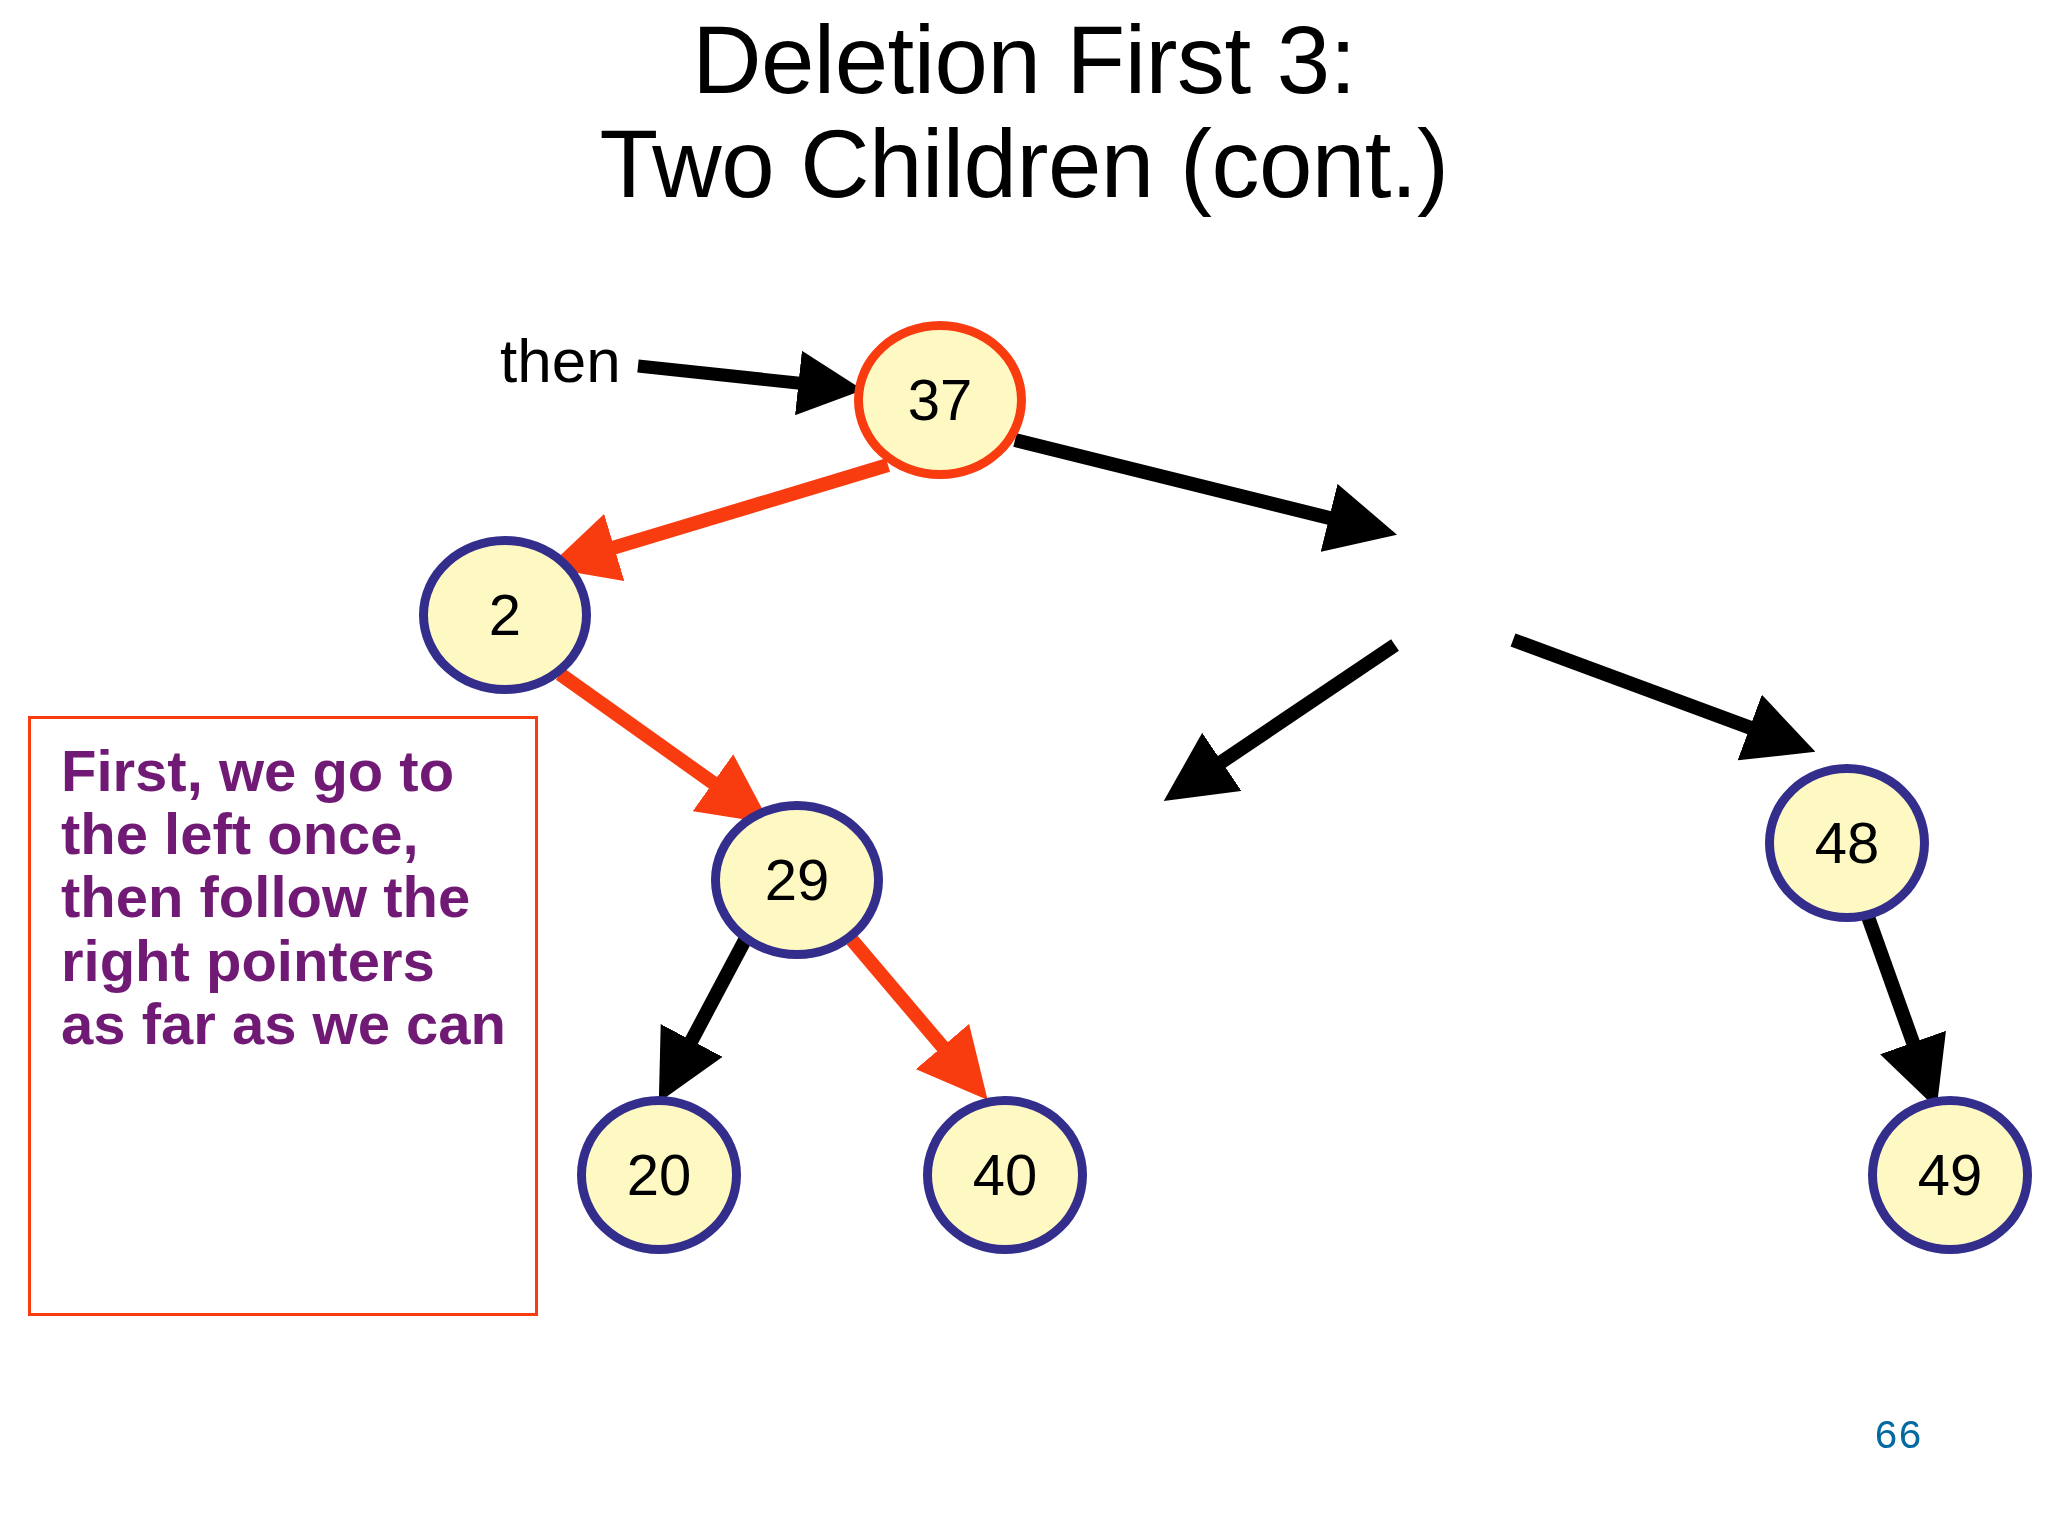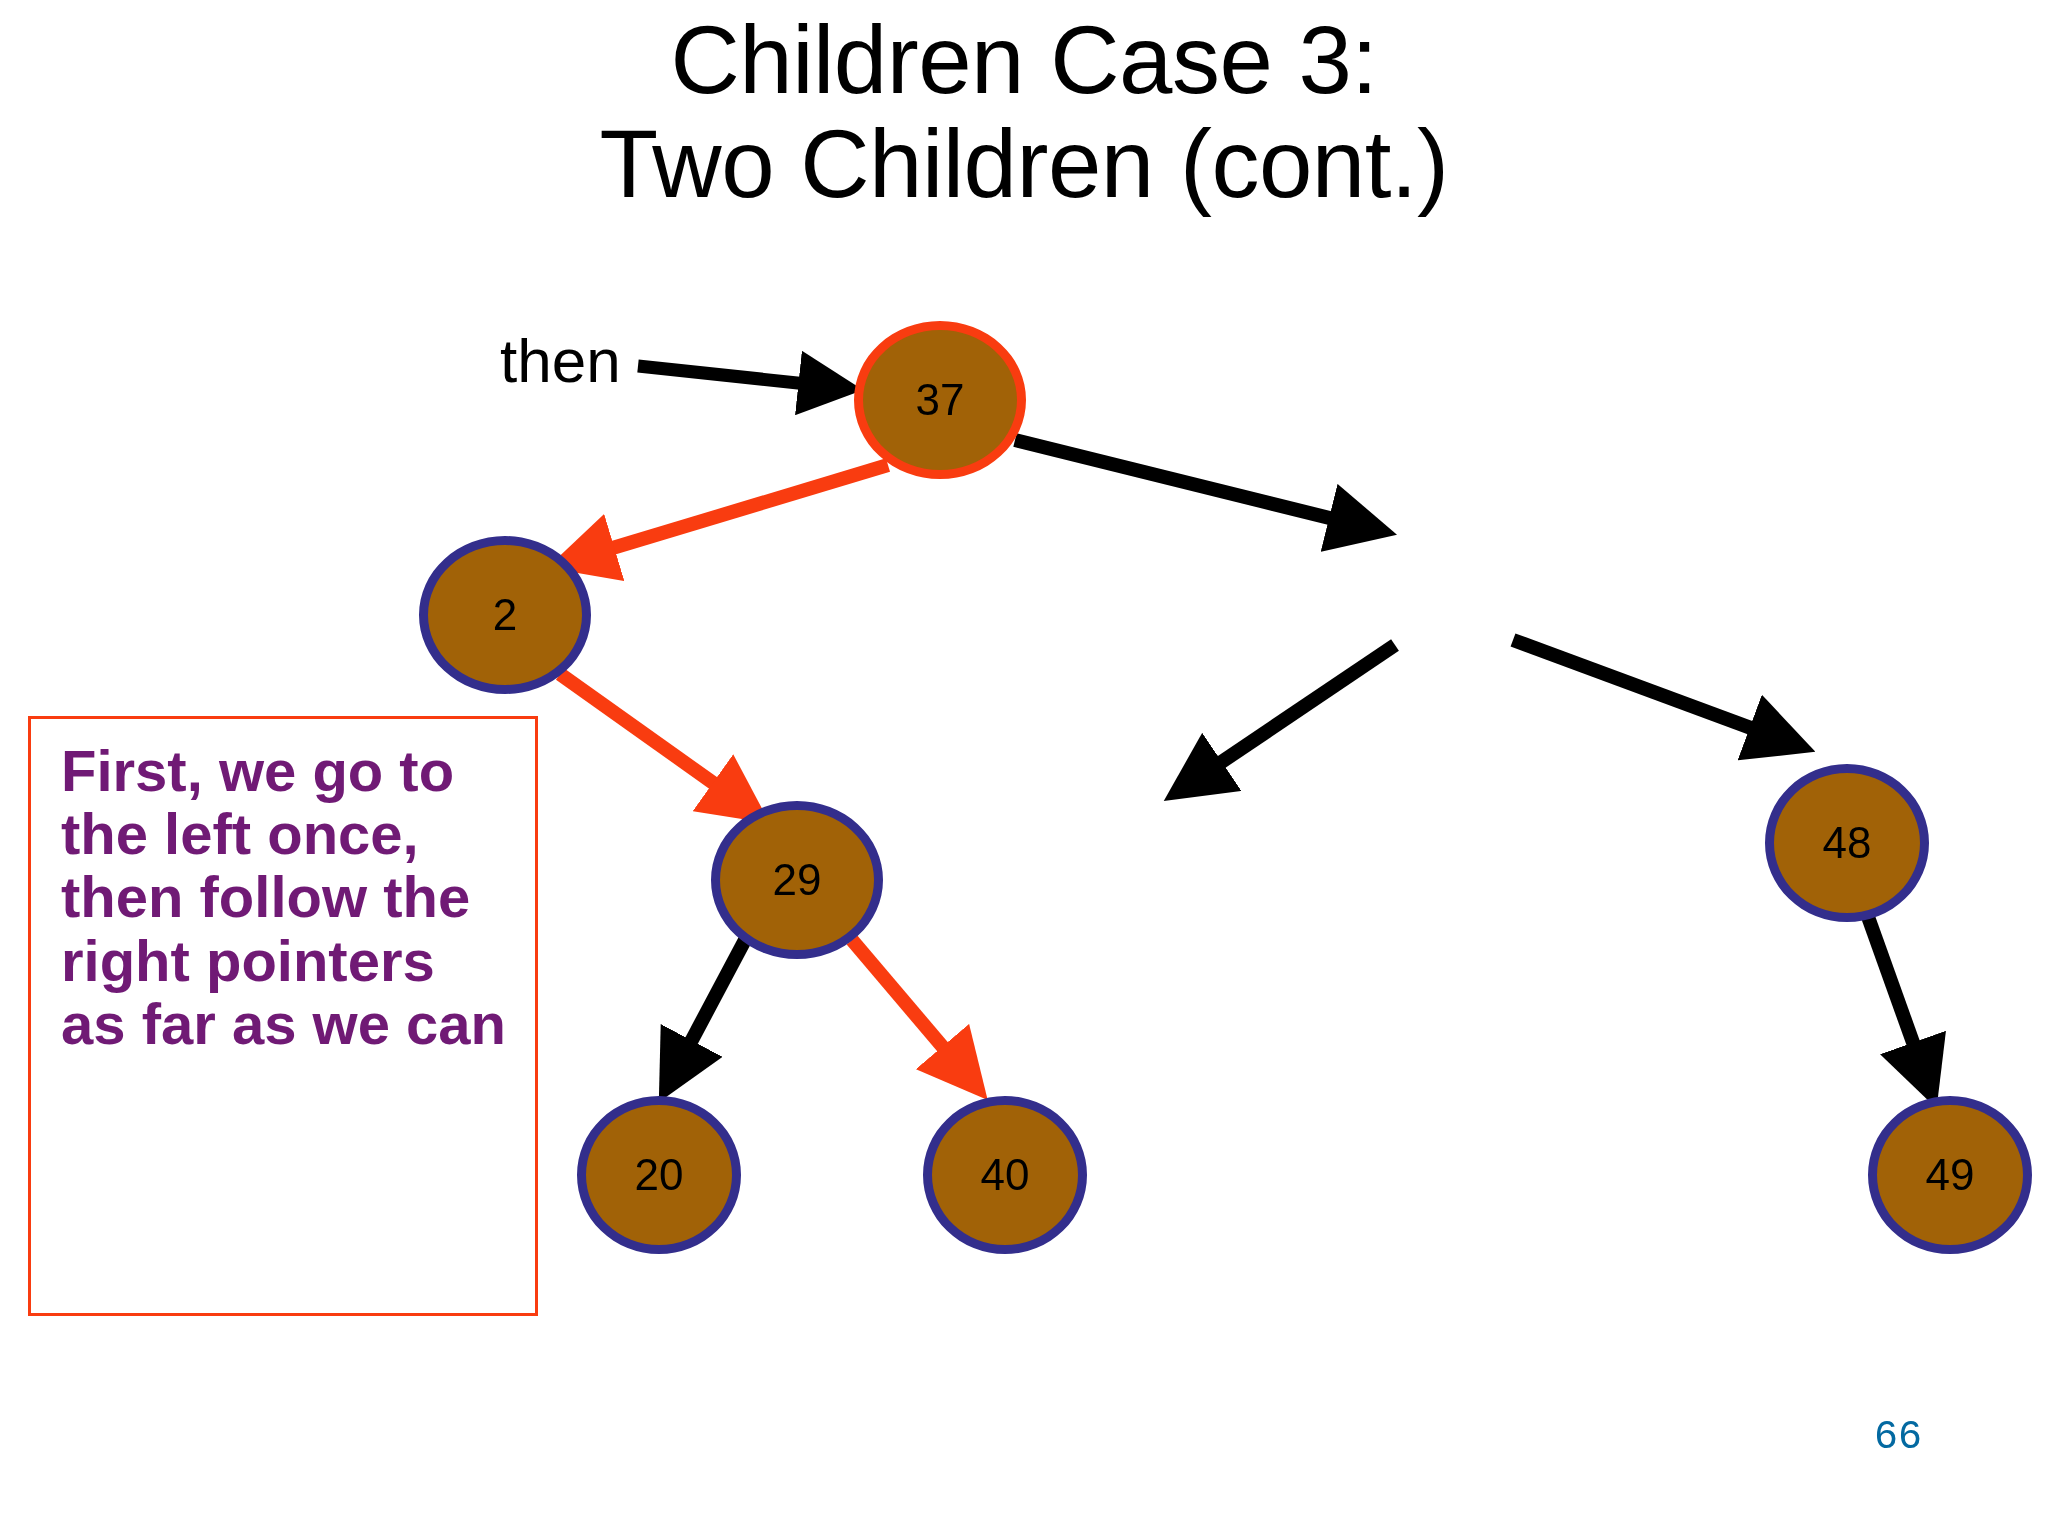--- a/index.html
+++ b/index.html
@@ -39,27 +39,27 @@
     top: 0;
     width: 2048px;
     height: 1536px;
   }
 
   
   .node {
     position: absolute;
     box-sizing: border-box;
     border-radius: 50%;
-    background: #a16207;
+    background: #fef9c3;
     display: flex;
     align-items: center;
     justify-content: center;
     color: #000000;
     font-family: "Liberation Sans", sans-serif;
-    font-size: 44px;
+    font-size: 58px;
     font-weight: 400;
     line-height: 1;
   }
   .node.blue   { border: 9px solid #332E8C; }
   .node.red    { border: 9px solid #F93C10; }
 
   
   #root-label {
     position: absolute;
     left: 500px;
@@ -100,21 +100,21 @@
     font-size: 40px;
     line-height: 1;
   }
 </style>
 </head>
 <body>
 
 <div id="slide">
 
   <div id="title">
-    <span class="tline">Children Case 3:</span>
+    <span class="tline">Deletion First 3:</span>
     <span class="tline">Two Children (cont.)</span>
   </div>
 
   <svg id="edges" viewBox="0 0 2048 1536" xmlns="http://www.w3.org/2000/svg">
     <defs>
       <marker id="ah-black" markerWidth="5" markerHeight="5" refX="3.6" refY="2.5" orient="auto" markerUnits="strokeWidth">
         <path d="M0,0 L5,2.5 L0,5 z" fill="#000000"></path>
       </marker>
       <marker id="ah-red" markerWidth="5" markerHeight="5" refX="3.6" refY="2.5" orient="auto" markerUnits="strokeWidth">
         <path d="M0,0 L5,2.5 L0,5 z" fill="#F93C10"></path>

